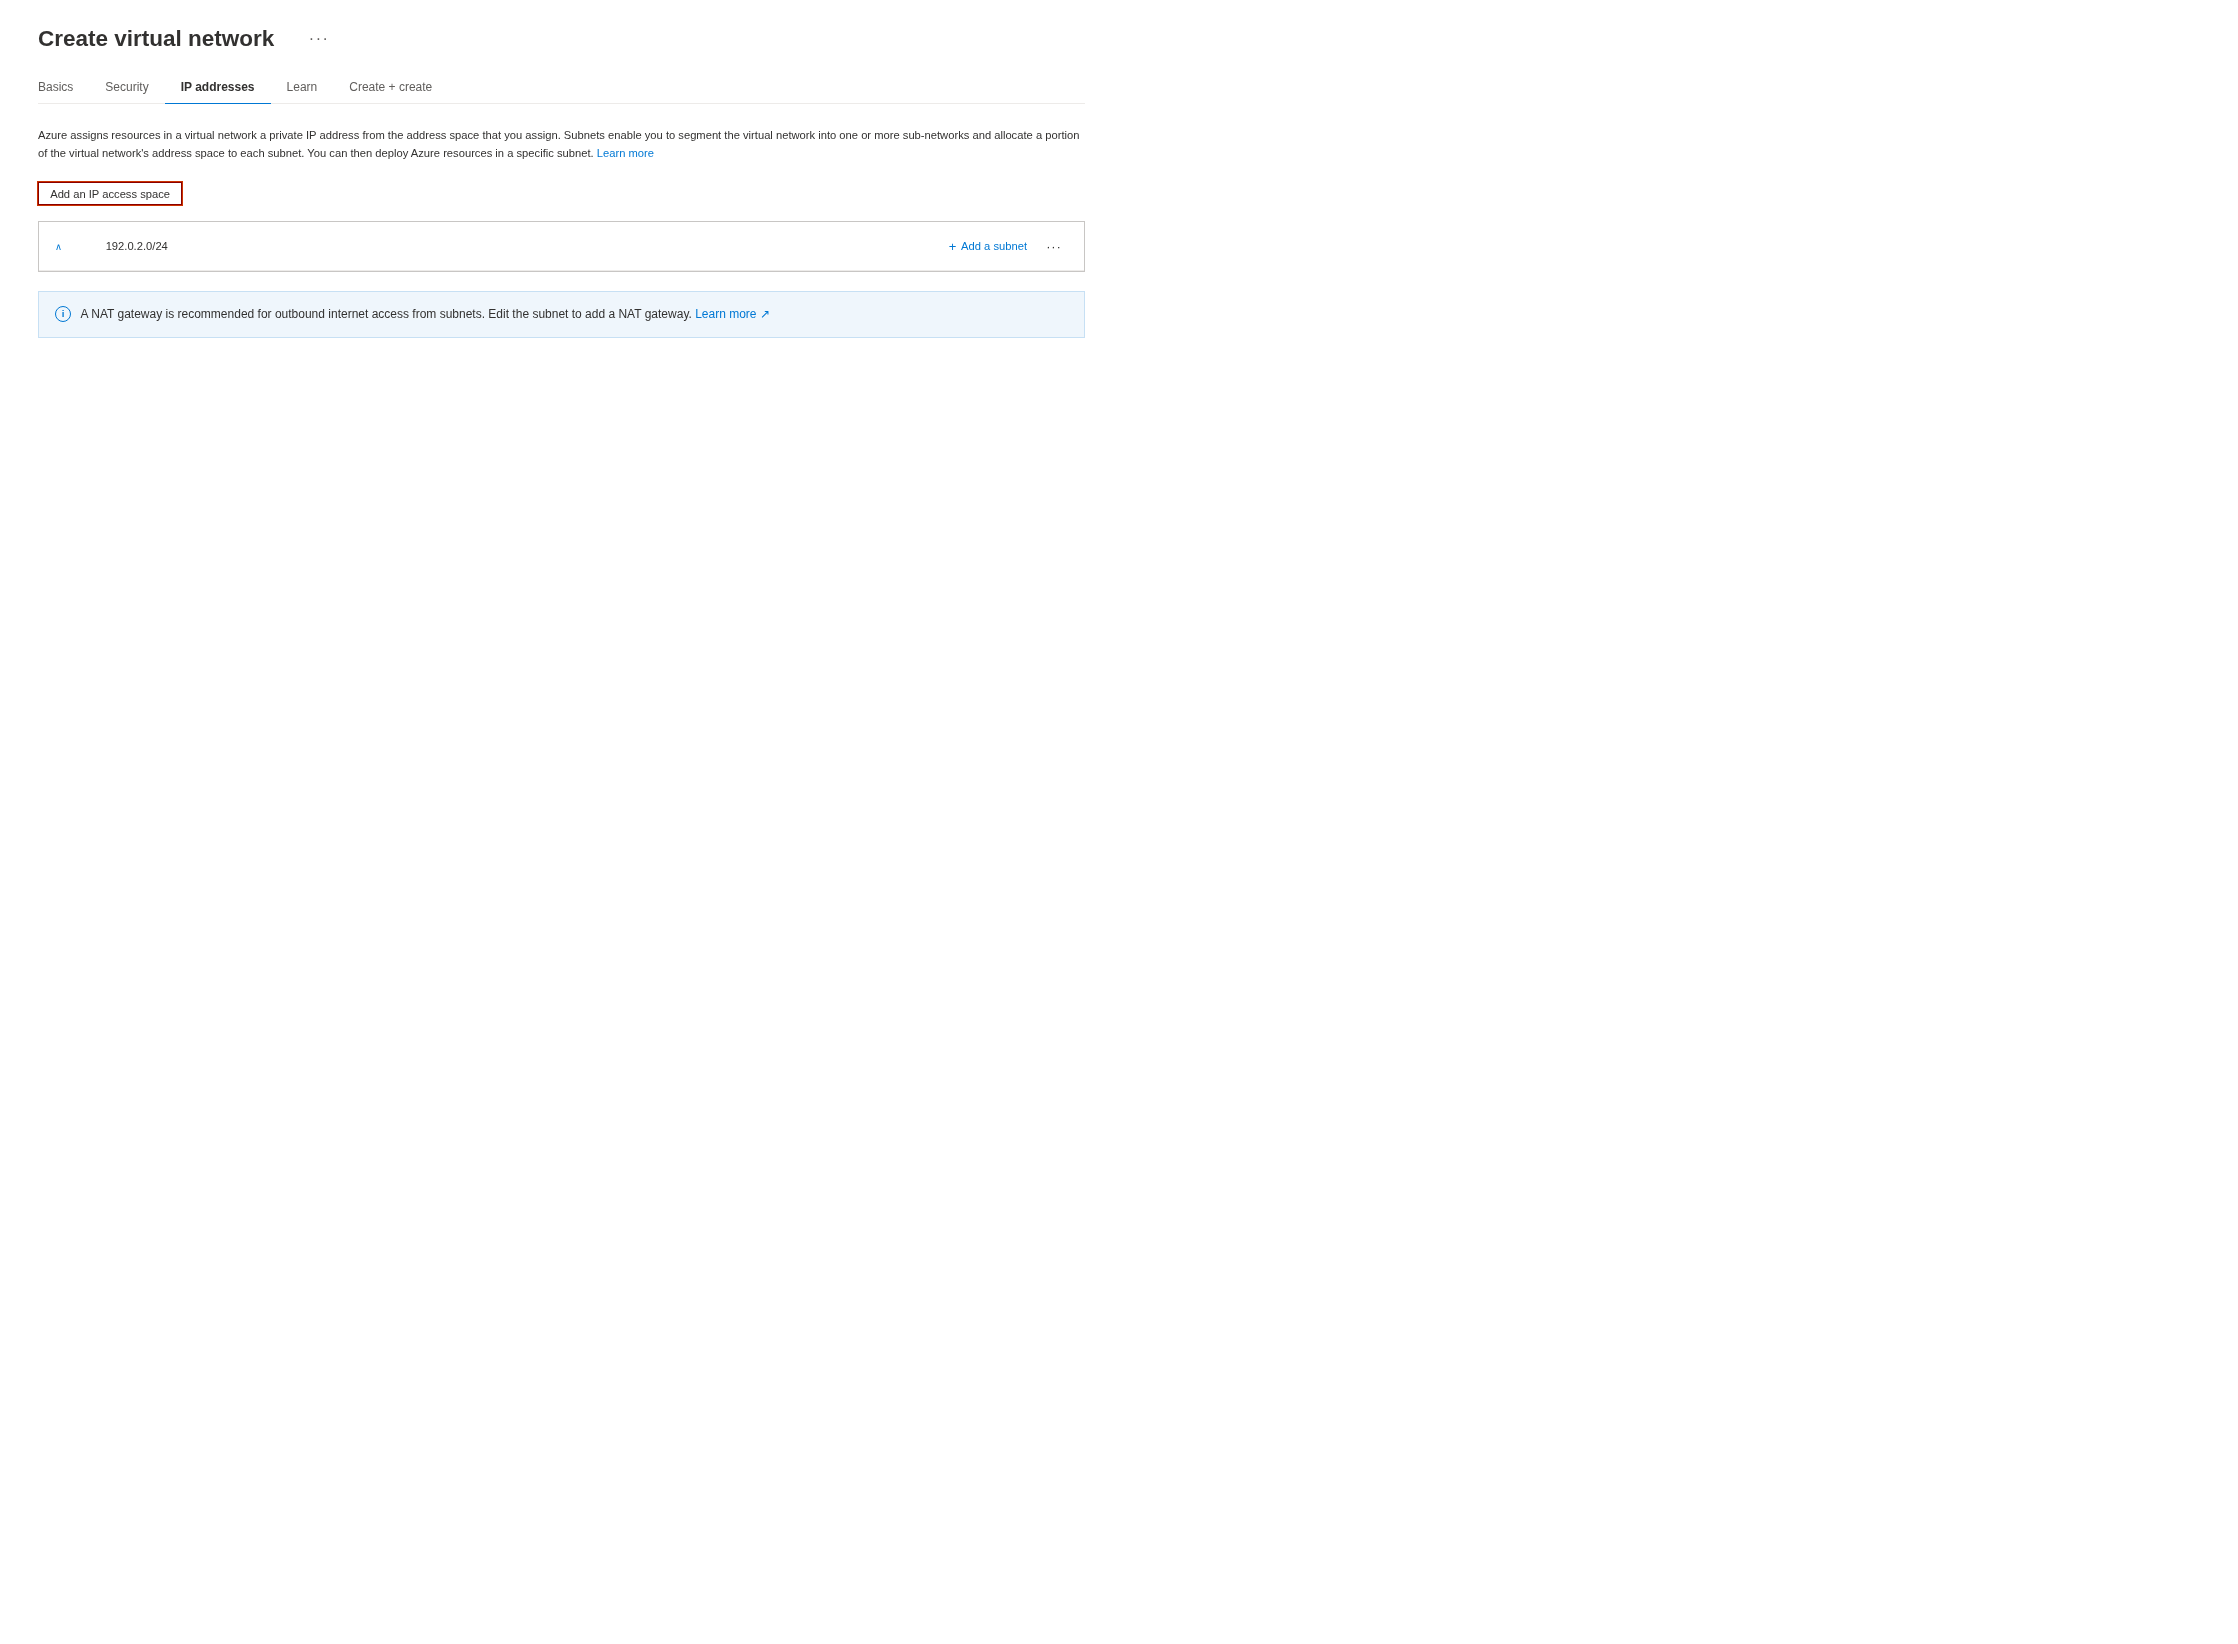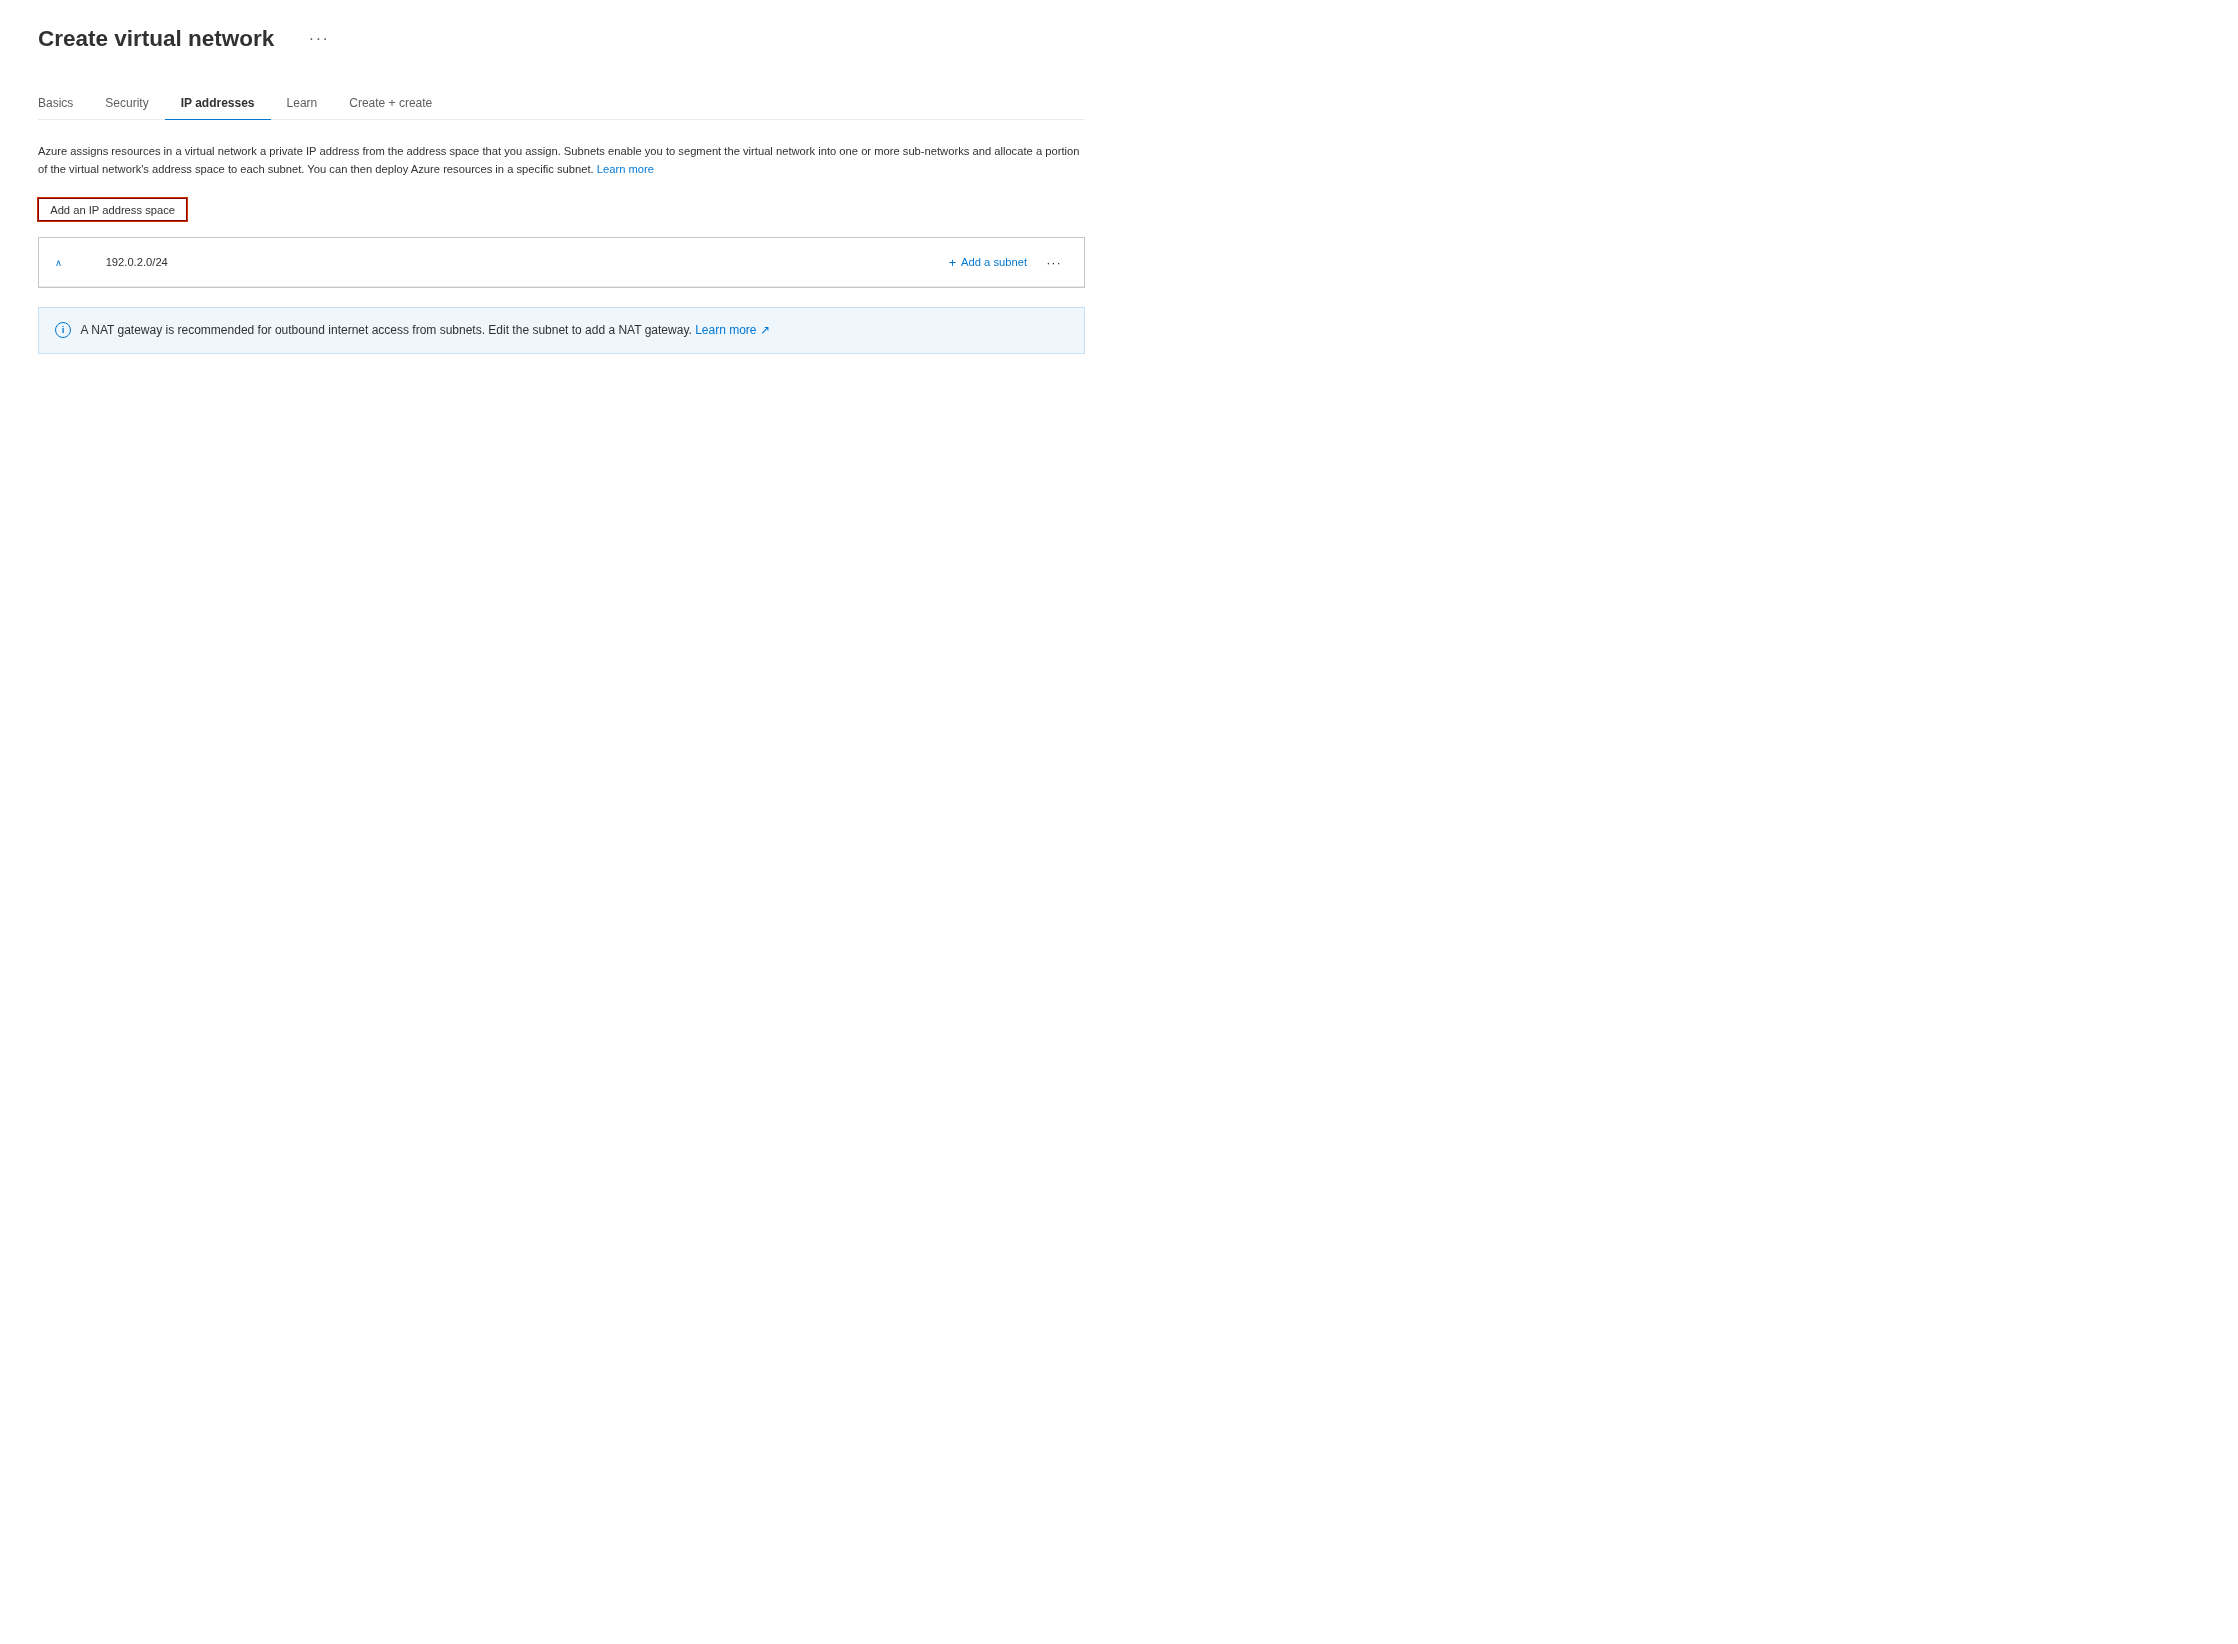--- a/index.html
+++ b/index.html
@@ -13,21 +13,21 @@
       background: #ffffff;
       color: #323130;
       font-size: 11.2px;
       padding: 26px 38px;
       max-width: 1123px;
     }
 
     .page-header {
       display: flex;
       gap: 28px;
-      margin-bottom: 34px;
+      margin-bottom: 18px;
     }
 
     .page-title {
       font-size: 22.5px;
       font-weight: 600;
       color: #323130;
     }
 
     .more-options-btn {
       font-size: 16px;
@@ -251,21 +251,21 @@
 
 
 <div class="description-section">
   <p class="description-line">
     <span>Azure assigns resources in a virtual network a private IP address from the address space that you assign. Subnets enable you to segment the virtual network into one or more sub-networks and allocate a portion of the virtual network's address space to each subnet. You can then deploy Azure resources in a specific subnet.</span>
     <a class="link">Learn more</a>
   </p>
 </div>
 
 
-<button class="add-ip-btn">Add an IP address space</button>
+<button class="add-ip-btn">Add an IP access space</button>
 
 
 <div class="ip-space-card">
   <div class="ip-space-header">
     <div class="ip-space-header-left">
       <span class="chevron-icon">∧</span>
       <span class="ip-cidr">192.0.2.0/24</span>
     </div>
     <div class="ip-space-header-right">
       <button class="add-subnet-btn">

